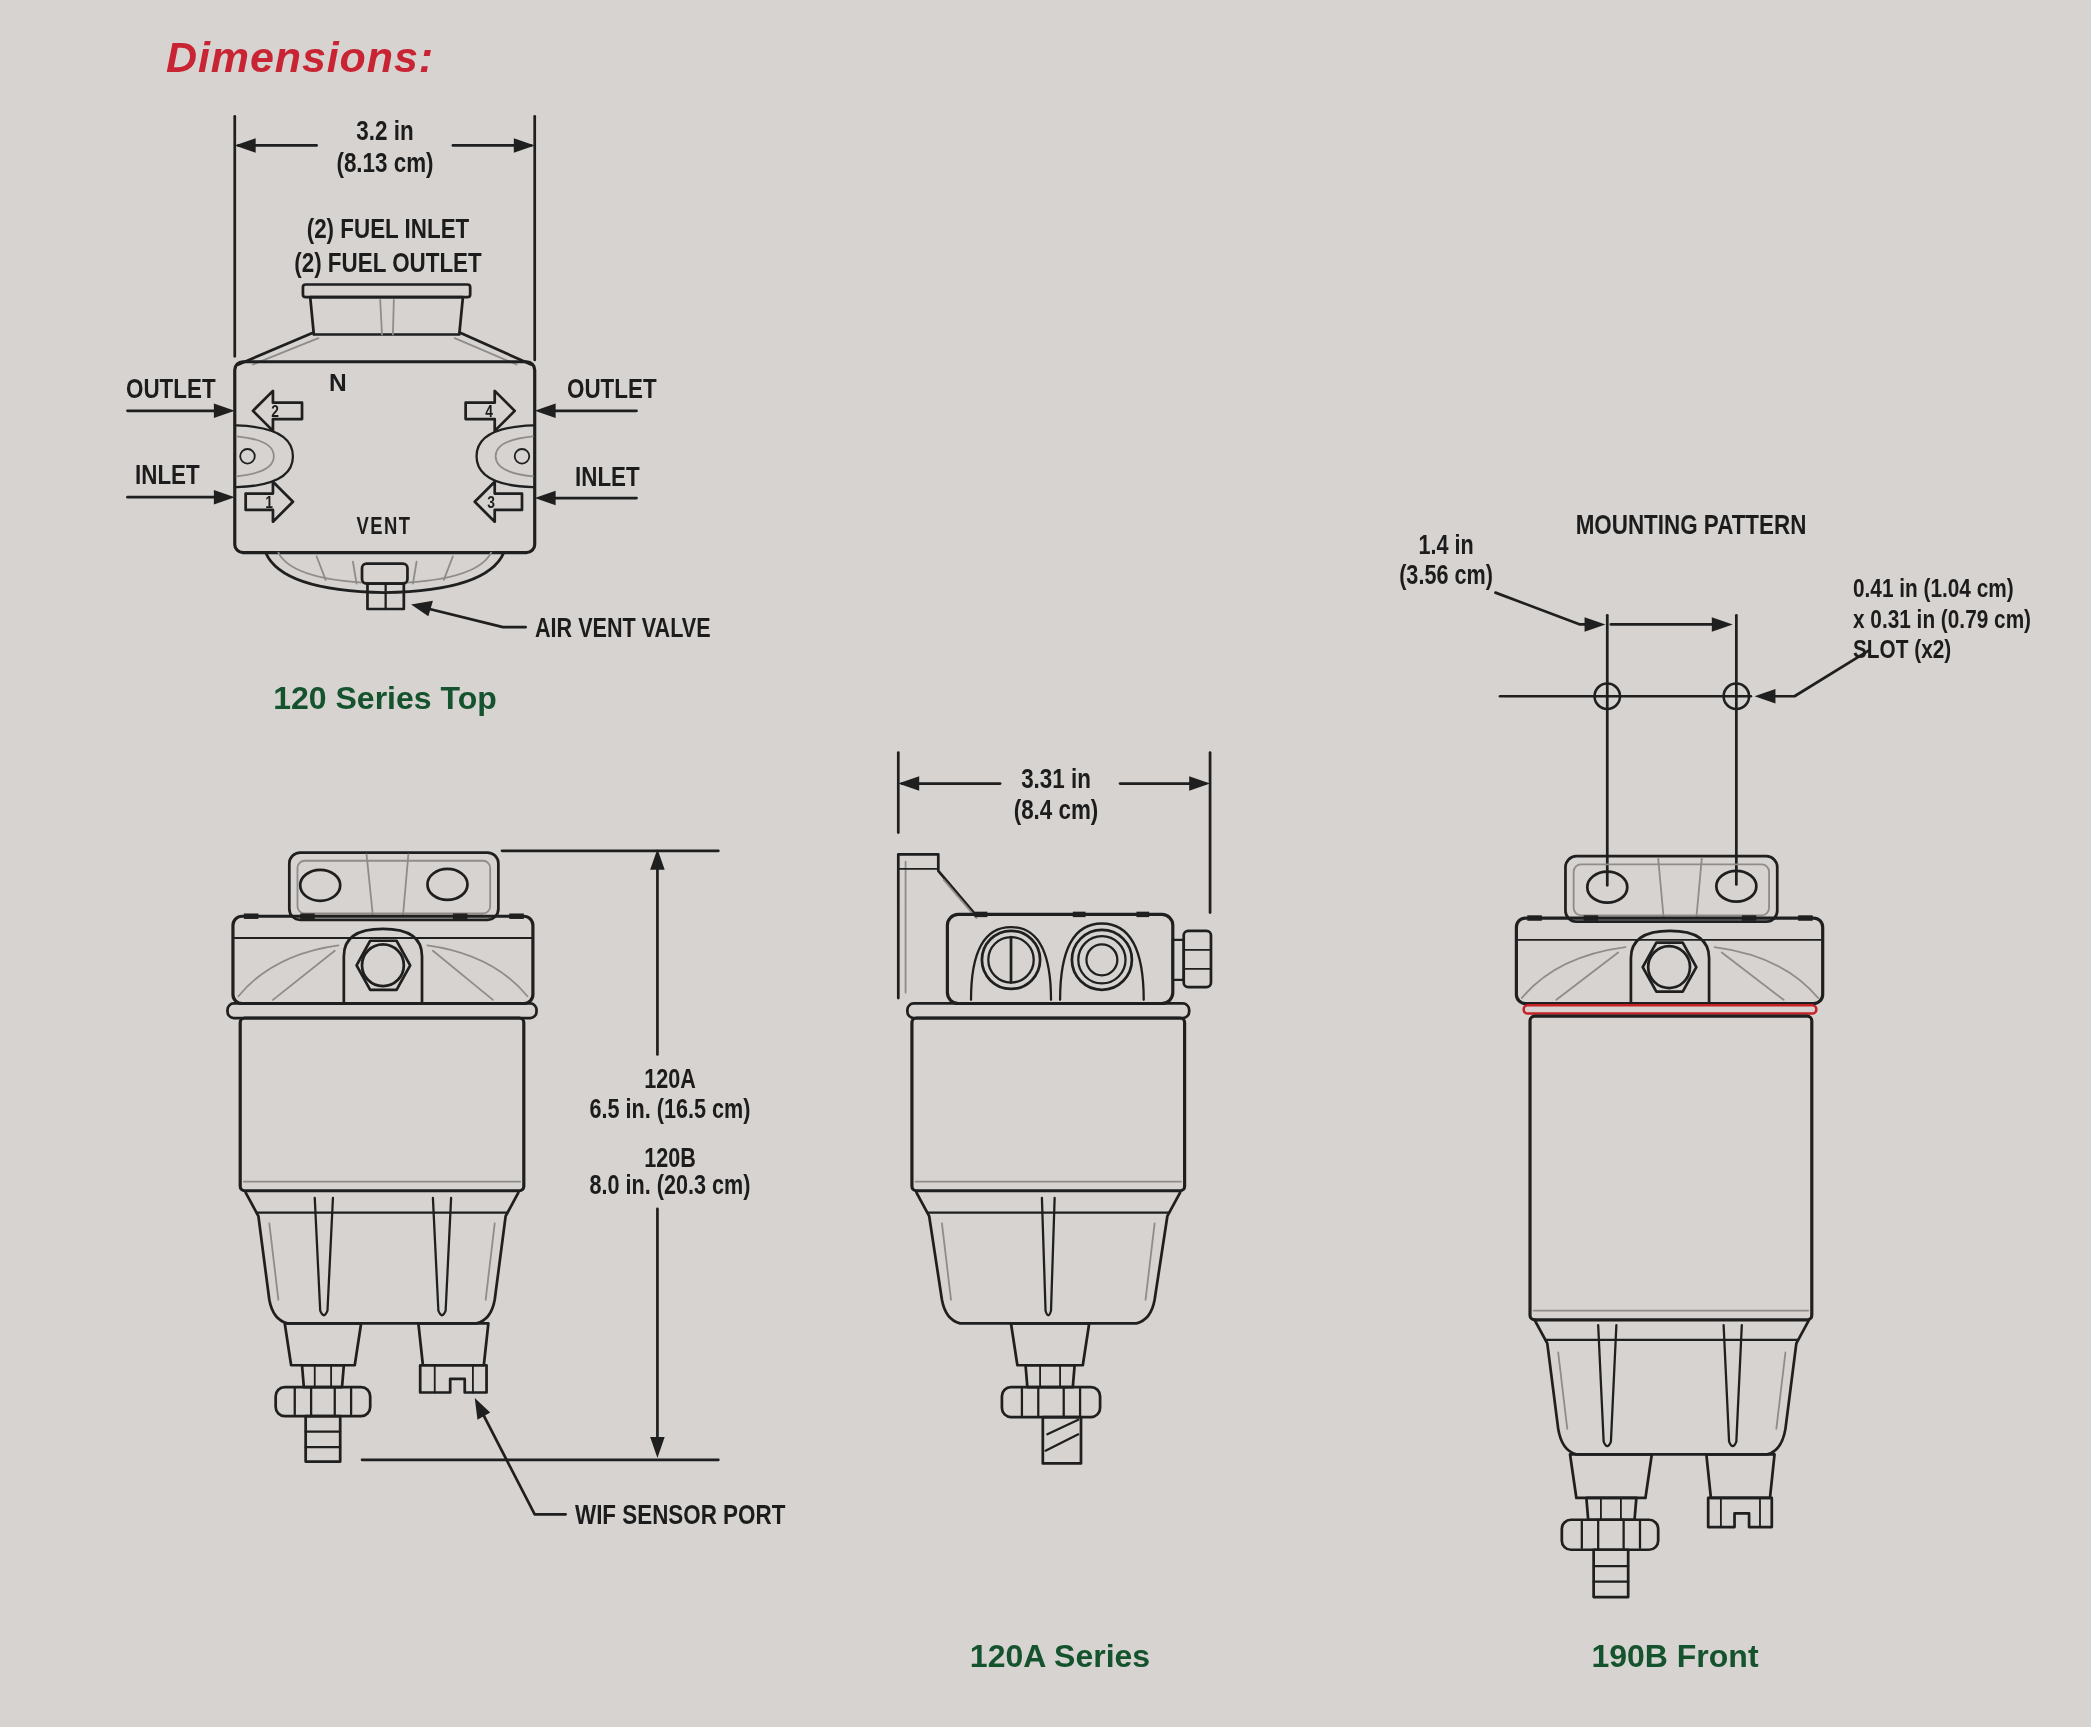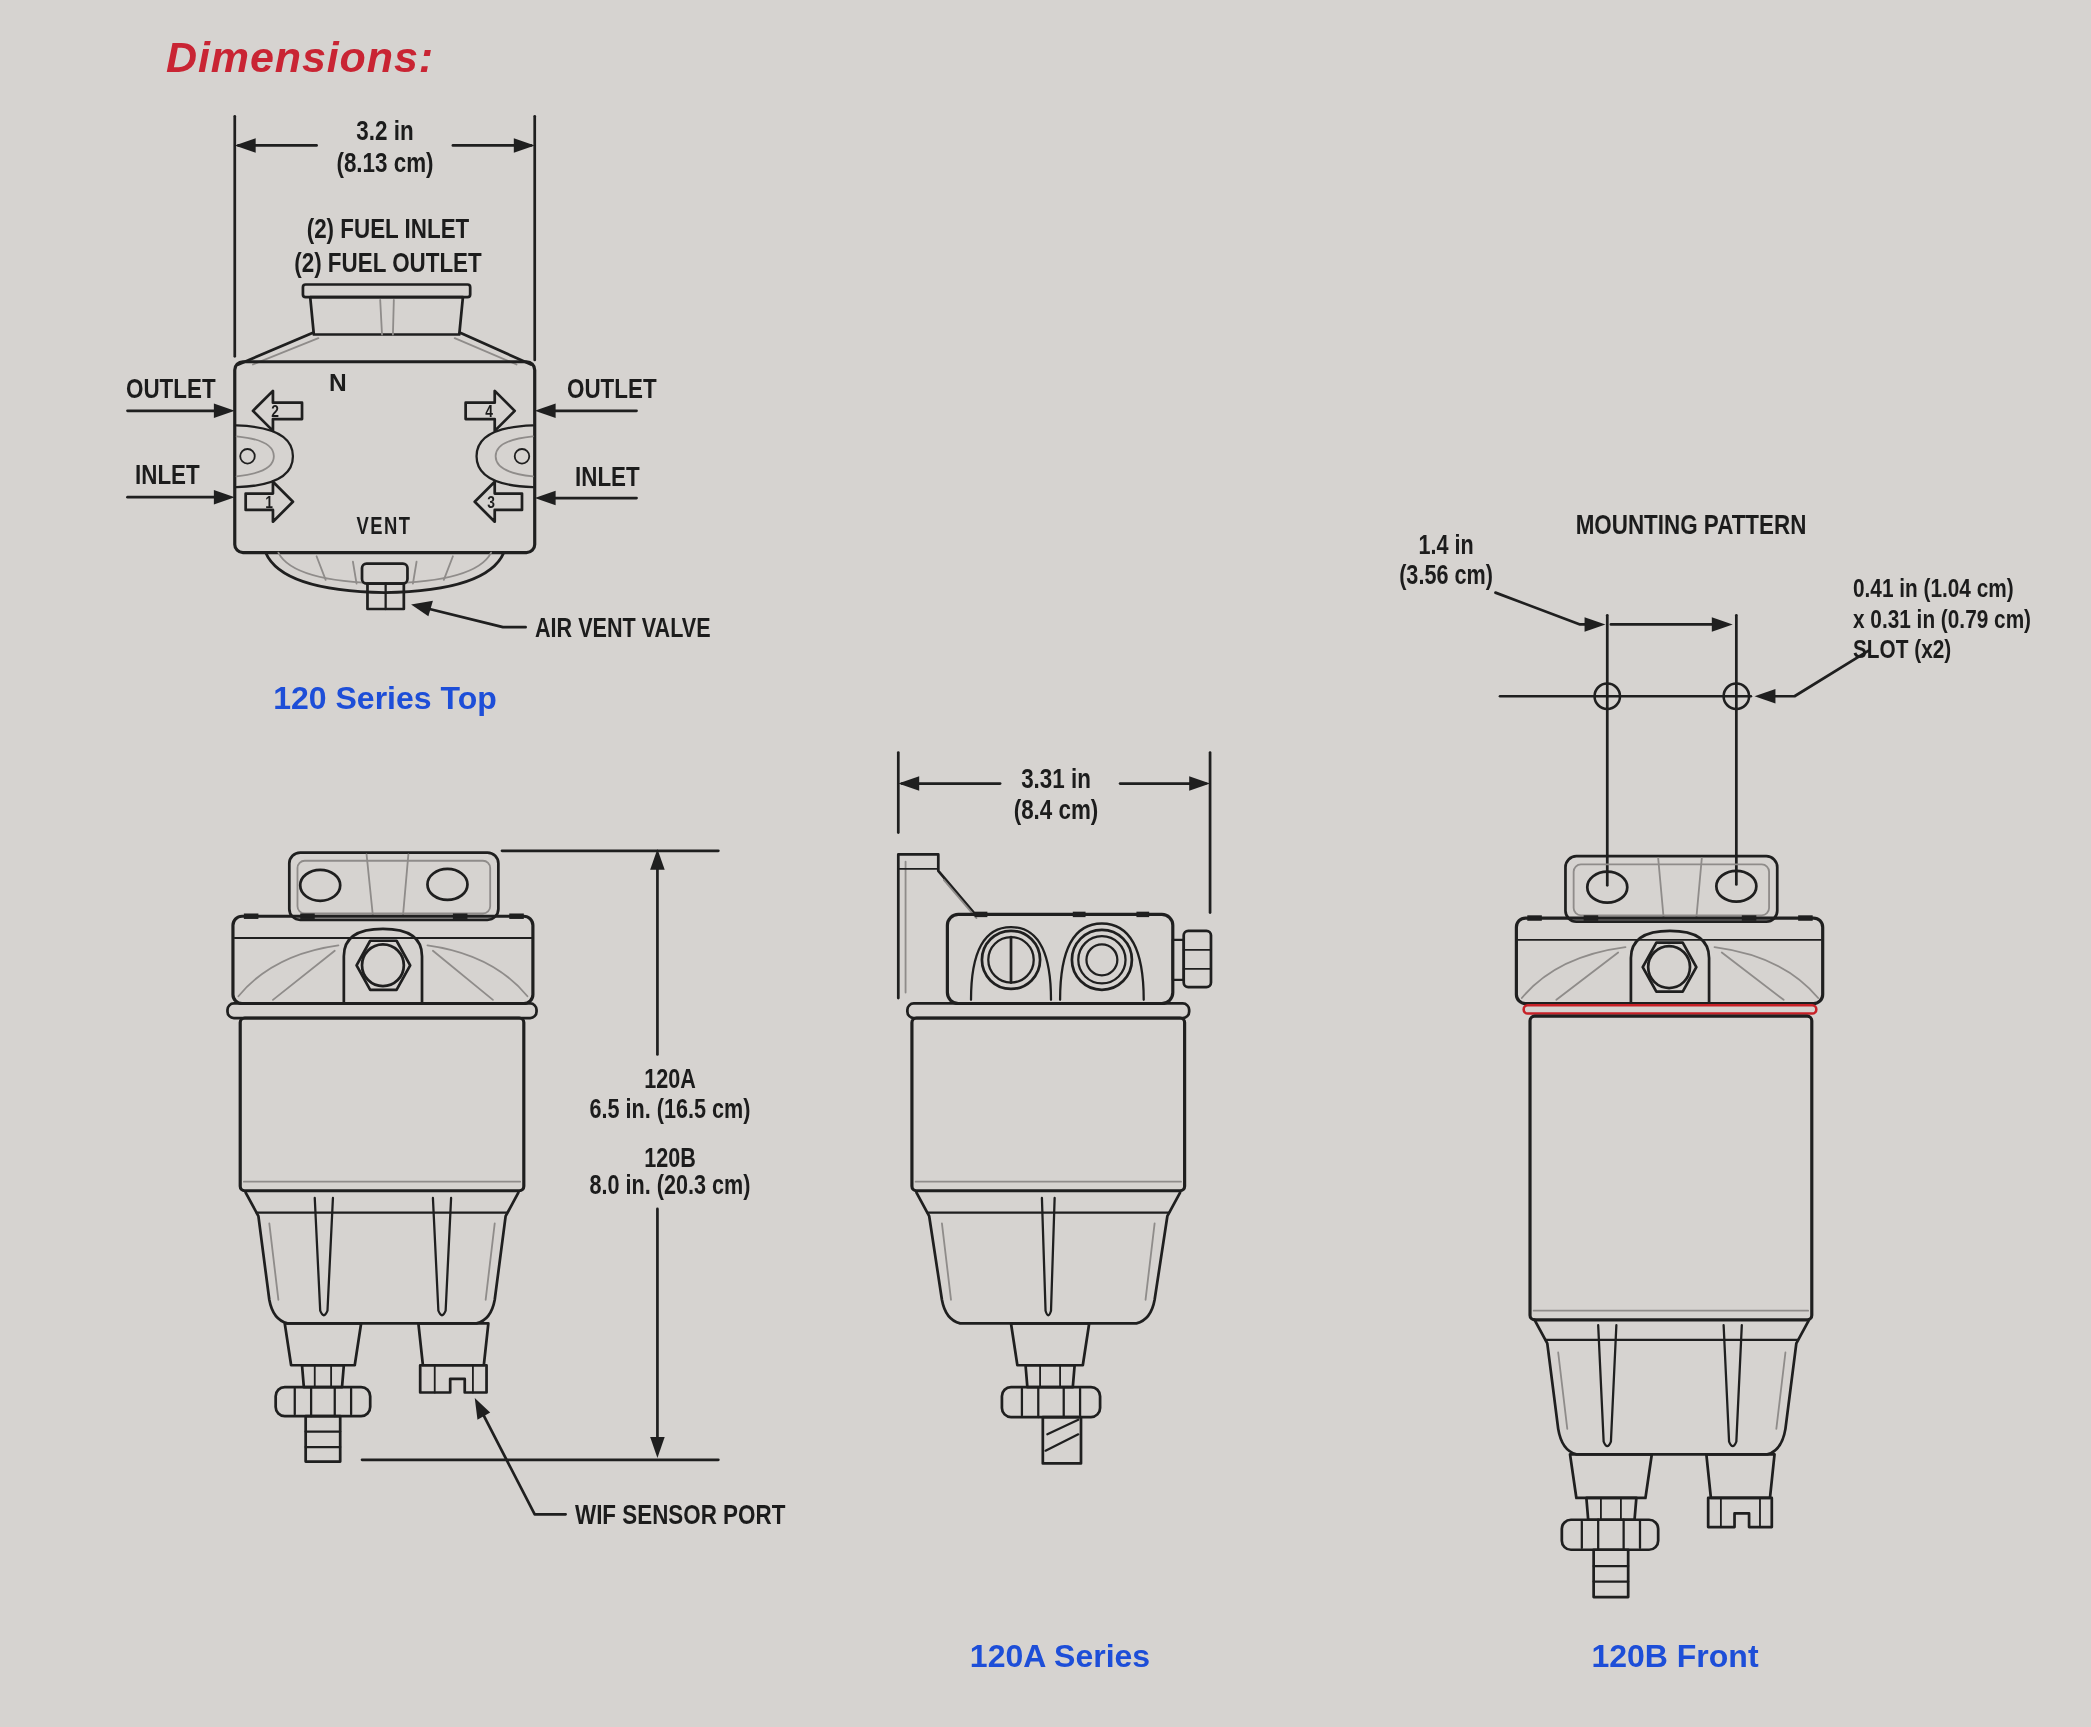--- a/index.html
+++ b/index.html
@@ -5,21 +5,21 @@
   html,body{margin:0;padding:0;}
   body{width:2092px;height:1727px;position:relative;overflow:hidden;
        background:#d6d3d0;font-family:"Liberation Sans","DejaVu Sans",sans-serif;}
   #canvas{position:absolute;left:0;top:0;width:2092px;height:1727px;}
   svg{position:absolute;left:0;top:0;}
   .lbl{position:absolute;font-weight:700;color:#1c1c1c;white-space:nowrap;line-height:1;}
   .cond{transform:scaleX(0.8);transform-origin:left center;}
   .ctr{transform:translateX(-50%) scaleX(0.8);}
   .fs31{font-size:28px;} .fs30{font-size:27px;} .fs29{font-size:26px;}
   .fs27{font-size:24.5px;} .fs25{font-size:23px;} .fs19{font-size:17.3px;}
-  .caption{position:absolute;font-weight:700;color:#1d4ed8;font-size:32px;line-height:1;
+  .caption{position:absolute;font-weight:700;color:#14532d;font-size:32px;line-height:1;
            white-space:nowrap;transform:translateX(-50%);}
   .title{position:absolute;font-weight:700;font-style:italic;color:#c92433;
          font-size:43px;line-height:1;white-space:nowrap;letter-spacing:0.9px;}
   .vent{letter-spacing:1.8px;}
 </style>
 </head>
 <body>
 
 <div id="canvas">
 
@@ -300,16 +300,16 @@
 <div class="lbl fs31 ctr" style="left:1056px;top:765px;">3.31 in</div>
 <div class="lbl fs31 ctr" style="left:1056px;top:796px;">(8.4 cm)</div>
 <div class="caption" style="left:1060px;top:1640px;">120A Series</div>
 
 <div class="lbl fs31 ctr" style="left:1691px;top:511px;">MOUNTING PATTERN</div>
 <div class="lbl fs30 ctr" style="left:1446px;top:532px;">1.4 in</div>
 <div class="lbl fs30 ctr" style="left:1446px;top:562px;">(3.56 cm)</div>
 <div class="lbl fs29 cond" style="left:1853px;top:575px;">0.41 in (1.04 cm)</div>
 <div class="lbl fs29 cond" style="left:1853px;top:606px;">x 0.31 in (0.79 cm)</div>
 <div class="lbl fs29 cond" style="left:1853px;top:636px;">SLOT (x2)</div>
-<div class="caption" style="left:1675px;top:1640px;">120B Front</div>
+<div class="caption" style="left:1675px;top:1640px;">190B Front</div>
 
 </div>
 
 
 </body></html>

